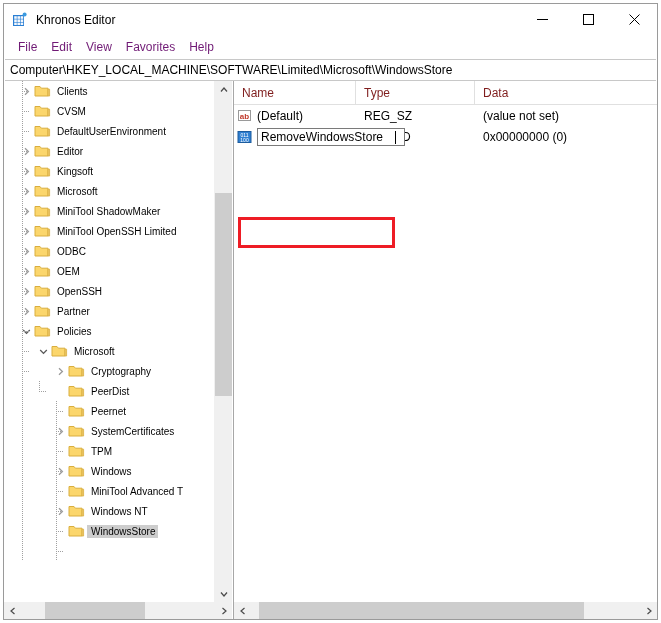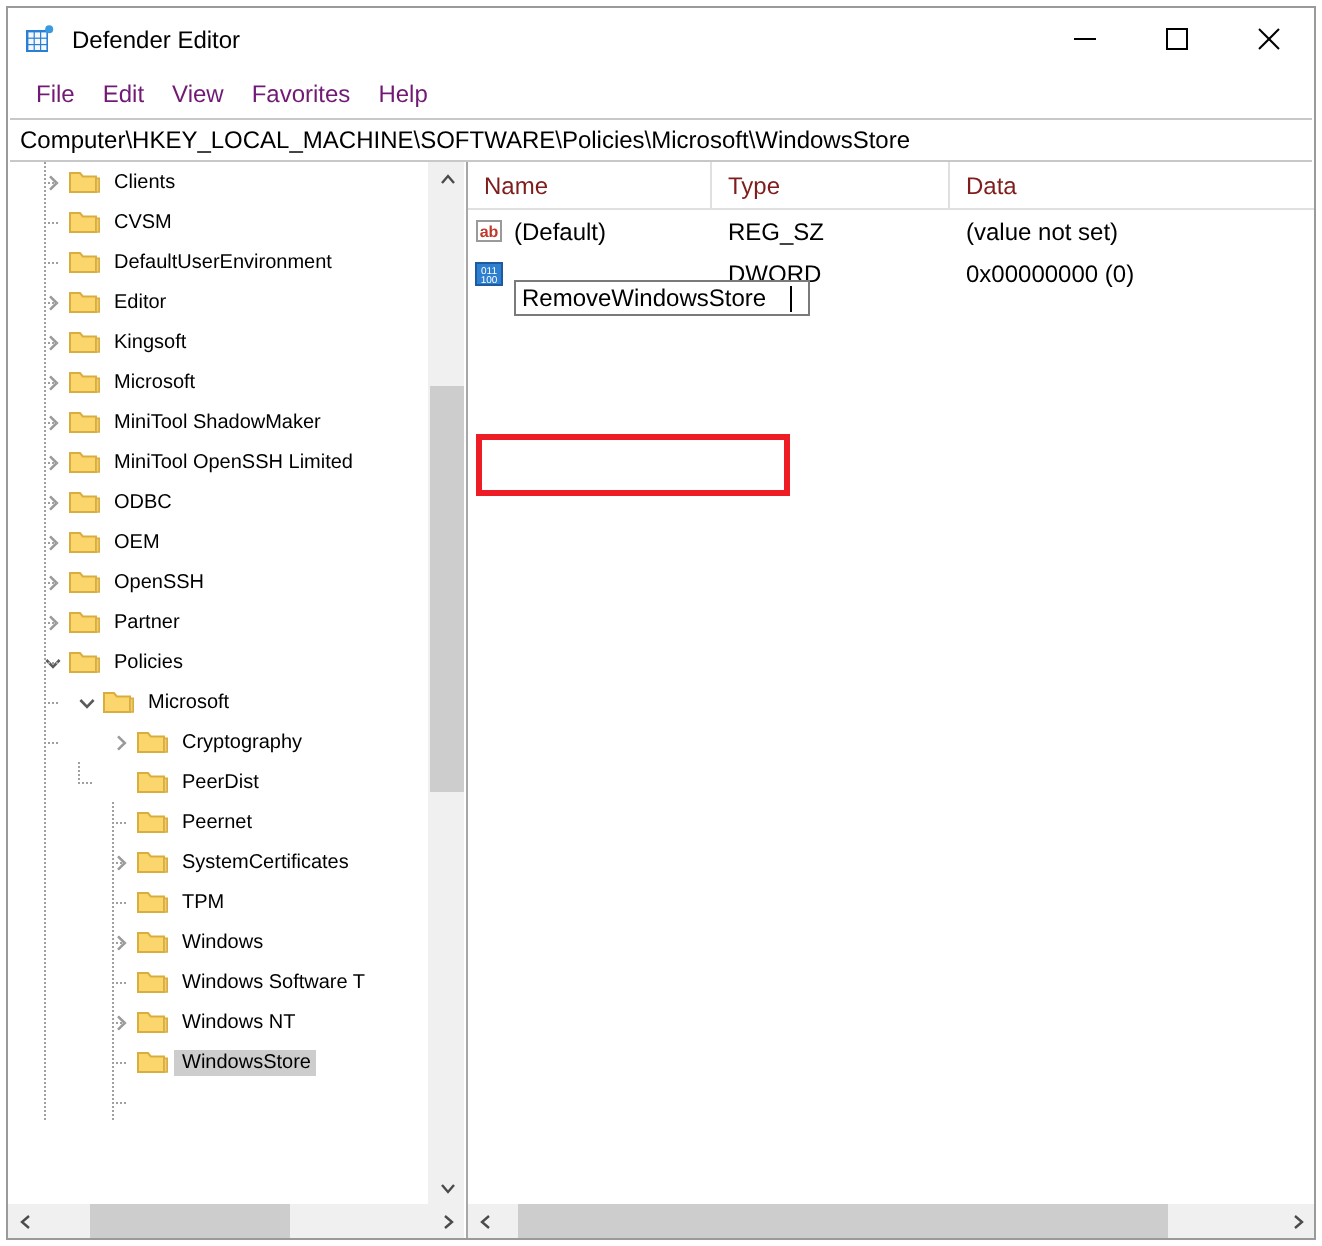--- a/index.html
+++ b/index.html
@@ -262,21 +262,20 @@
     left: 23px;
     top: 2px;
     width: 148px;
     height: 18px;
     box-sizing: border-box;
     border: 1px solid #7a7a7a;
     background: #ffffff;
     display: flex;
     align-items: center;
     z-index: 4;
-    margin-top: 12px;
   }
   .rename-input {
     border: none;
     outline: none;
     font-family: "Liberation Sans", sans-serif;
     font-size: 12px;
     color: #000000;
     background: transparent;
     width: 100%;
     height: 16px;
@@ -374,21 +373,21 @@
           <rect x="8.6" y="4.2" width="2.6" height="2.6" fill="#ffffff" opacity="0.95"></rect>
           <rect x="2.2" y="7.4" width="2.6" height="2.6" fill="#ffffff" opacity="0.95"></rect>
           <rect x="5.4" y="7.4" width="2.6" height="2.6" fill="#ffffff" opacity="0.95"></rect>
           <rect x="8.6" y="7.4" width="2.6" height="2.6" fill="#ffffff" opacity="0.95"></rect>
           <rect x="2.2" y="10.6" width="2.6" height="2.4" fill="#ffffff" opacity="0.95"></rect>
           <rect x="5.4" y="10.6" width="2.6" height="2.4" fill="#ffffff" opacity="0.95"></rect>
           <rect x="8.6" y="10.6" width="2.6" height="2.4" fill="#ffffff" opacity="0.95"></rect>
           <circle cx="12.6" cy="2.6" r="2" fill="#3a9ae0"></circle>
         </svg>
       </div>
-      <div class="title-text">Defender Editor</div>
+      <div class="title-text">Khronos Editor</div>
       <div class="winbtns">
         <div class="winbtn">
           <svg width="11" height="11" viewBox="0 0 11 11">
             <rect x="0" y="5" width="11" height="1" fill="#000000"></rect>
           </svg>
         </div>
         <div class="winbtn">
           <svg width="11" height="11" viewBox="0 0 11 11">
             <rect x="0.5" y="0.5" width="10" height="10" fill="none" stroke="#000000" stroke-width="1"></rect>
           </svg>
@@ -404,21 +403,21 @@
 
     <div class="menubar">
       <div class="menuitem">File</div>
       <div class="menuitem">Edit</div>
       <div class="menuitem">View</div>
       <div class="menuitem">Favorites</div>
       <div class="menuitem">Help</div>
     </div>
 
     <div class="addressbar">
-      <div class="address-text">Computer\HKEY_LOCAL_MACHINE\SOFTWARE\Policies\Microsoft\WindowsStore</div>
+      <div class="address-text">Computer\HKEY_LOCAL_MACHINE\SOFTWARE\Limited\Microsoft\WindowsStore</div>
     </div>
 
     <div class="panes">
 
       <div class="tree-pane">
         <div class="tree-scroll">
           <div class="tree-list" id="tree-list">
               <div class="trow">
                 <div style="width: 14px; height: 16px; flex: 0 0 auto;"></div>
                 <div class="twisty">
@@ -659,21 +658,21 @@
                   </svg></div>
                 <div class="label">Windows</div>
               </div>
               <div class="trow">
                 <div style="width: 48px; height: 16px; flex: 0 0 auto;"></div>
                 <div class="twisty"></div>
                 <div class="folder"><svg width="17" height="14" viewBox="0 0 17 14">
                     <path d="M1 2.5 H6 L7.4 4.2 H14 V12 H1 Z" fill="#fbd66c" stroke="#d9ae3f" stroke-width="1"></path>
                     <path d="M14 5.2 V12 H15.6 V5.2 Z" fill="#f0cc72" stroke="#d9ae3f" stroke-width="0.8"></path>
                   </svg></div>
-                <div class="label">Windows Software T</div>
+                <div class="label">MiniTool Advanced T</div>
               </div>
               <div class="trow">
                 <div style="width: 48px; height: 16px; flex: 0 0 auto;"></div>
                 <div class="twisty">
                   <svg width="9" height="9" viewBox="0 0 9 9">
                     <polyline points="3,1.2 6.4,4.5 3,7.8" fill="none" stroke="#9a9a9a" stroke-width="1.3"></polyline>
                   </svg>
                 </div>
                 <div class="folder"><svg width="17" height="14" viewBox="0 0 17 14">
                     <path d="M1 2.5 H6 L7.4 4.2 H14 V12 H1 Z" fill="#fbd66c" stroke="#d9ae3f" stroke-width="1"></path>

